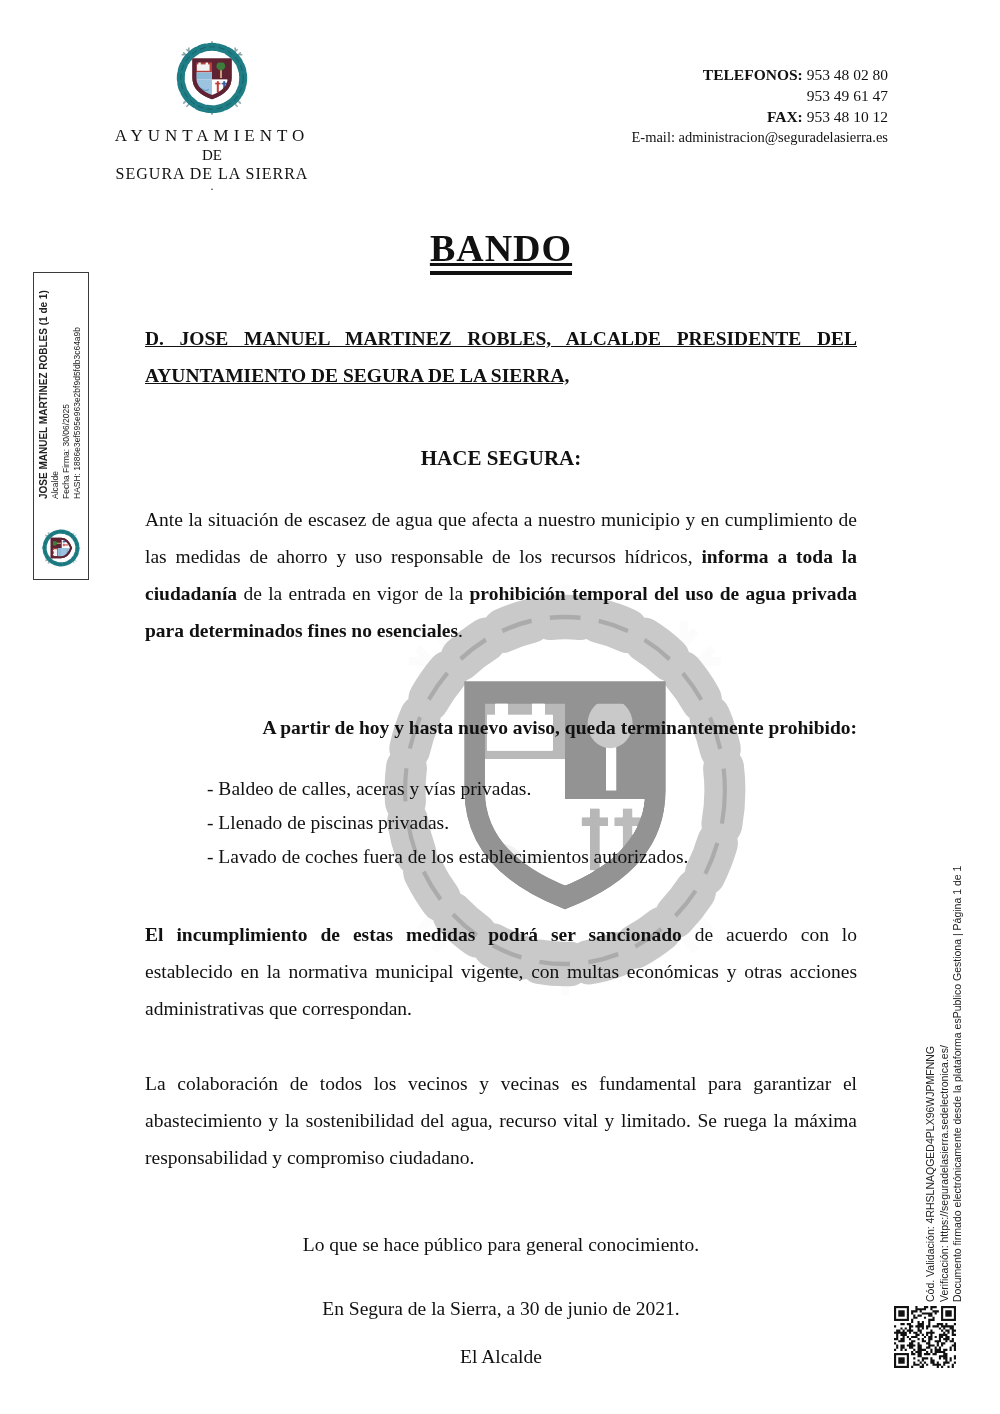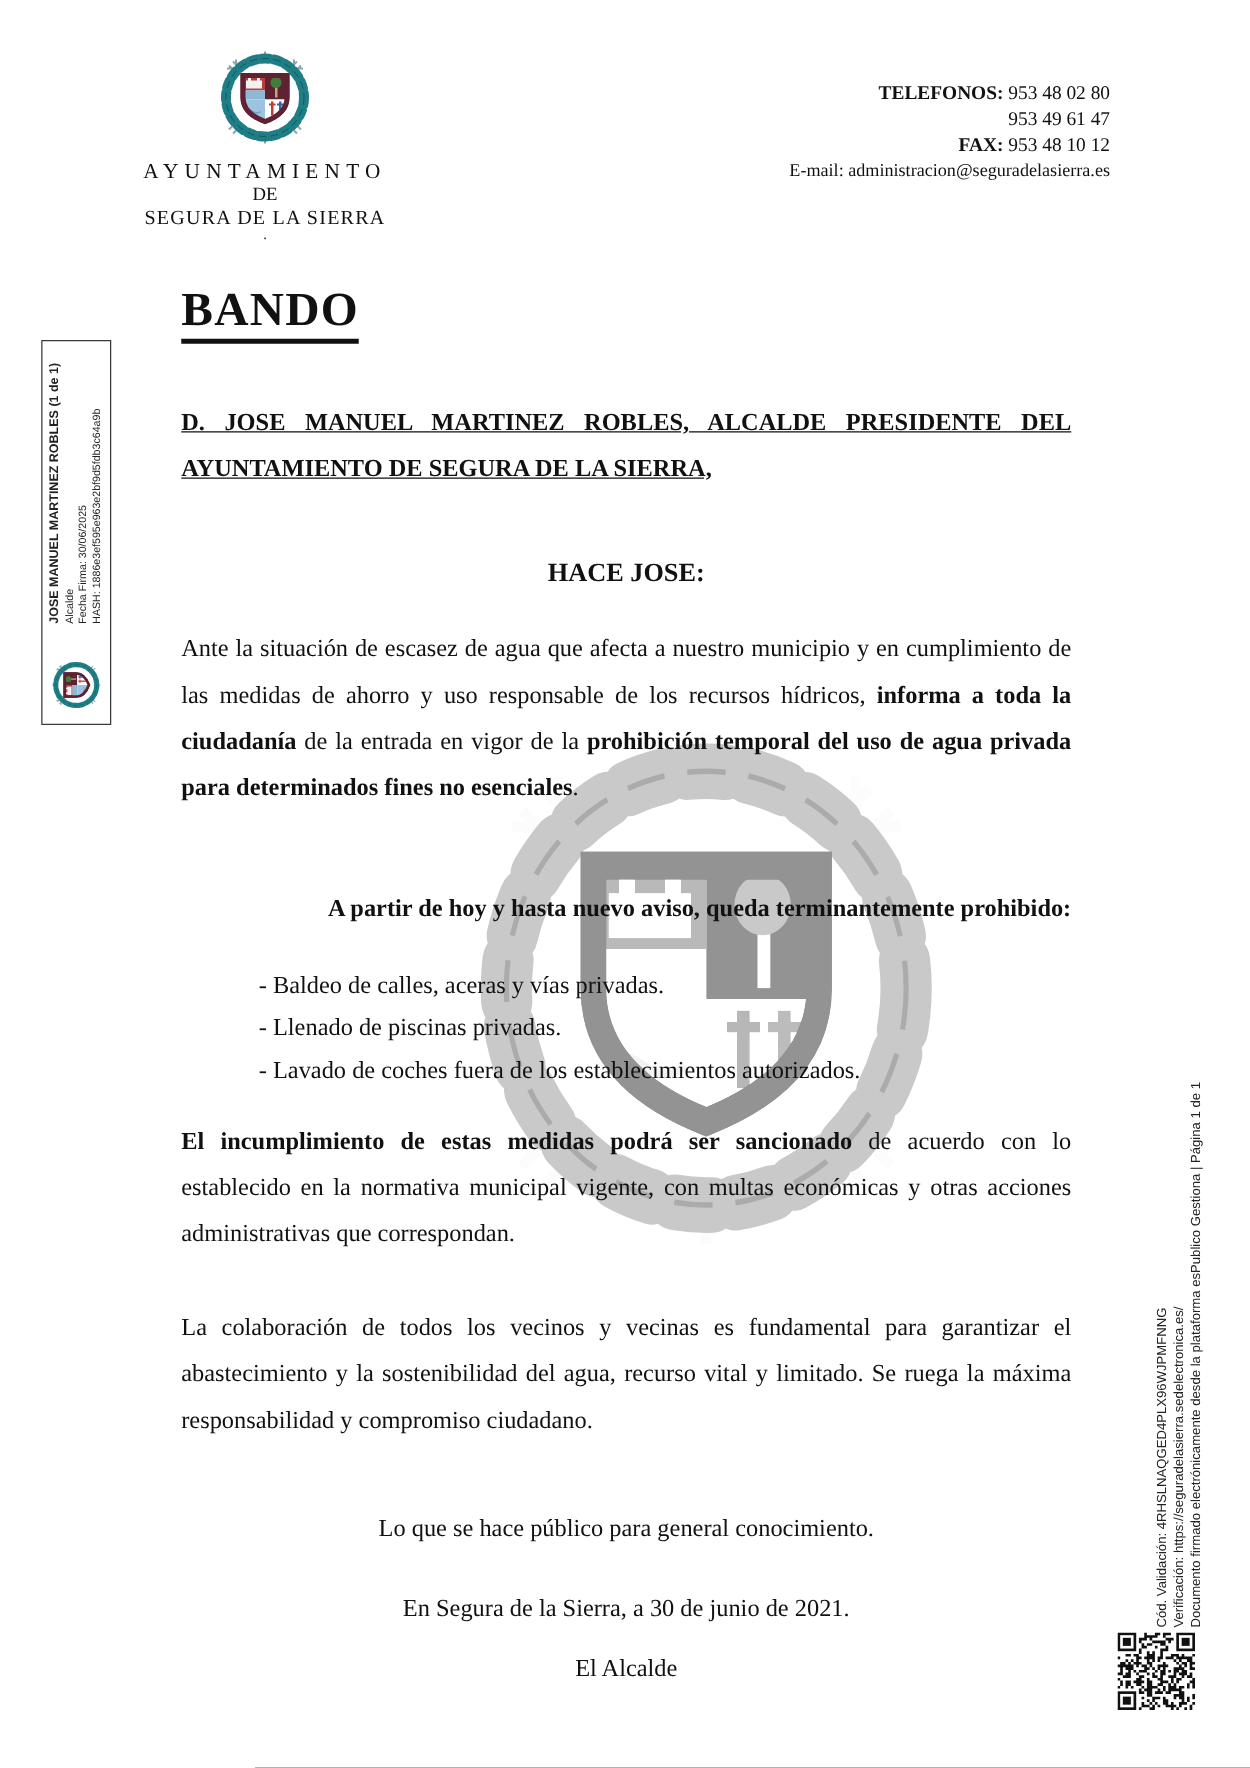--- a/index.html
+++ b/index.html
@@ -19,33 +19,33 @@
   .logo-block svg{ width:84px; height:80px; }
   .org-line1{ font-size:17px; letter-spacing:5px; margin-top:4px; }
   .org-line2{ font-size:15px; margin-top:1px; }
   .org-line3{ font-size:16px; letter-spacing:1px; margin-top:1px; }
   .org-dot{ font-size:12px; line-height:6px; }
   .contact-block{ position:absolute; right:112px; top:64px; text-align:right; font-size:15.5px; line-height:21px; z-index:2;}
   .contact-block .lbl{ font-weight:bold; }
   .contact-email{ font-size:14.5px; }
   
   .content{ position:absolute; left:145px; top:226px; width:712px; z-index:1; }
-  .doc-title{ text-align:left; margin:0 0 0 0; }
+  .doc-title{ text-align:center; margin:0 0 0 0;text-decoration:underline; }
   .doc-title span{
     font-size:38px; font-weight:bold; letter-spacing:1px;
     border-bottom:4px solid #111; padding-bottom:2px;
   }
   .p{ font-size:19.5px; line-height:37px; text-align:justify; margin:0; }
   .issuer{ font-weight:bold; margin-top:50px;text-decoration:underline; }
   .hace-saber{ text-align:center; font-weight:bold; font-size:21px; margin-top:52px; }
   .intro{ margin-top:30px; }
   .prohibition-heading{ font-weight:bold; margin-top:60px; text-align:right; }
   .prohibited-list{ margin-top:26px; padding-left:62px; }
   .prohibited-list .item{ font-size:19.5px; line-height:34px; text-align:left; }
-  .sanctions{ margin-top:21px; }
+  .sanctions{ margin-top:42px; }
   .collaboration{ margin-top:38px; }
   .closing{ text-align:center; margin-top:58px; font-size:19.5px; }
   .place-date{ text-align:center; margin-top:42px; font-size:19.5px; }
   .signature{ text-align:center; margin-top:26px; font-size:19.5px; }
   .b{ font-weight:bold; }
   
   .left-stamp{
     position:absolute; left:33px; top:272px; width:56px; height:308px;
     border:1.5px solid #3a3a3a; z-index:2; box-sizing:border-box;
   }
@@ -150,21 +150,21 @@
     <div class="contact-email">E-mail: administracion@seguradelasierra.es</div>
   </div>
 
   <div class="content">
     <h1 class="doc-title">
       <span>BANDO</span>
     </h1>
 
     <p class="p issuer">D. JOSE MANUEL MARTINEZ ROBLES, ALCALDE PRESIDENTE DEL AYUNTAMIENTO DE SEGURA DE LA SIERRA,</p>
 
-    <div class="hace-saber">HACE JOSE:</div>
+    <div class="hace-saber">HACE SEGURA:</div>
 
     <p class="p intro"><span>Ante la situación de escasez de agua que afecta a nuestro municipio y en cumplimiento de las medidas de ahorro y uso responsable de los recursos hídricos, </span><span class="b">informa a toda la ciudadanía</span><span> de la entrada en vigor de la </span><span class="b">prohibición temporal del uso de agua privada para determinados fines no esenciales</span><span>.</span></p>
 
     <p class="p prohibition-heading">A partir de hoy y hasta nuevo aviso, queda terminantemente prohibido:</p>
 
     <div class="prohibited-list">
       <div class="item">- Baldeo de calles, aceras y vías privadas.</div>
       <div class="item">- Llenado de piscinas privadas.</div>
       <div class="item">- Lavado de coches fuera de los establecimientos autorizados.</div>
     </div>

